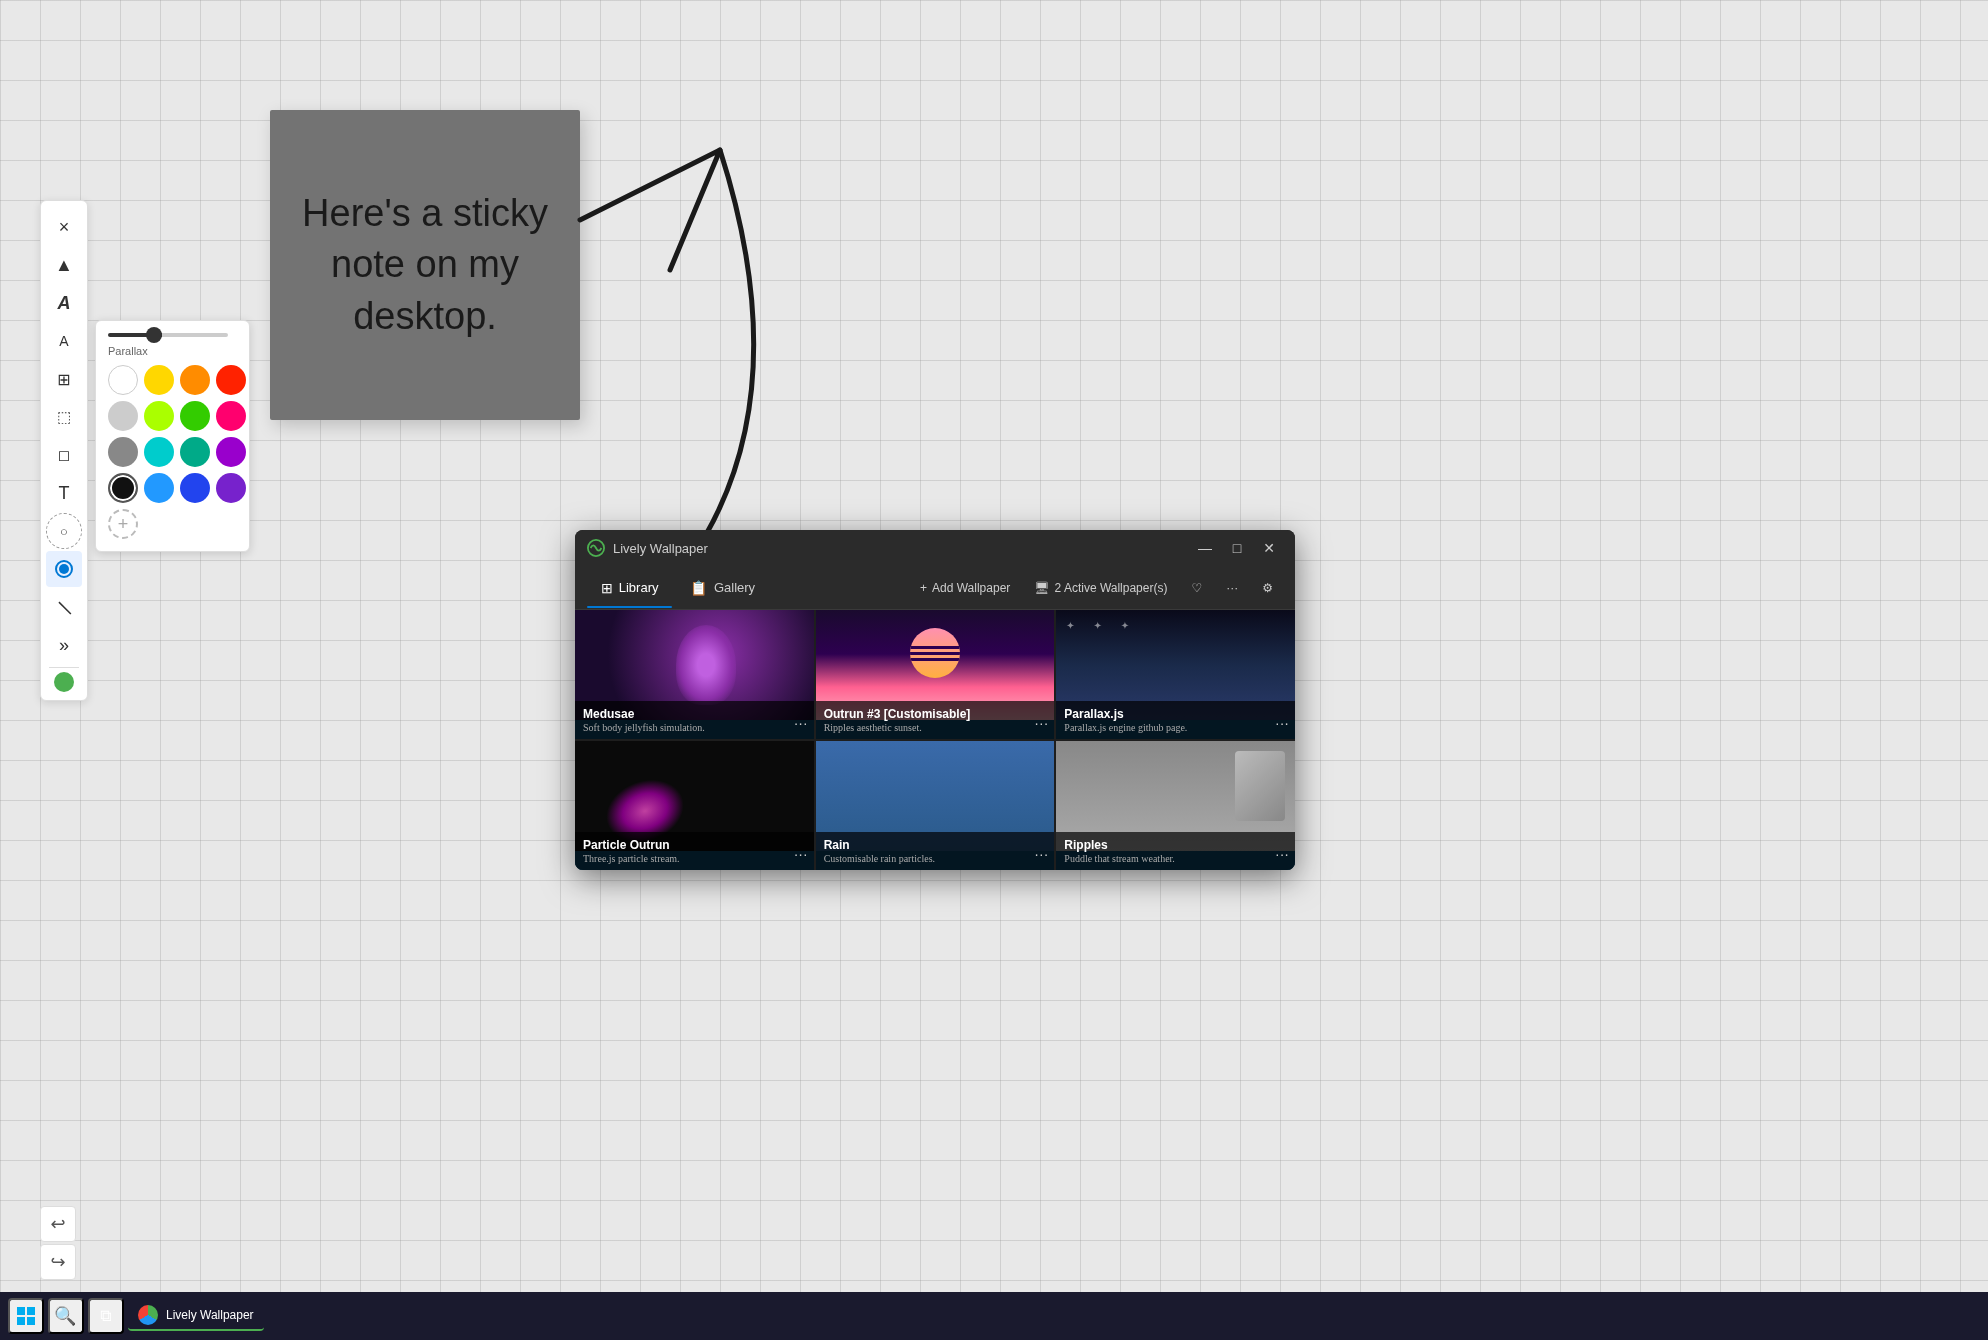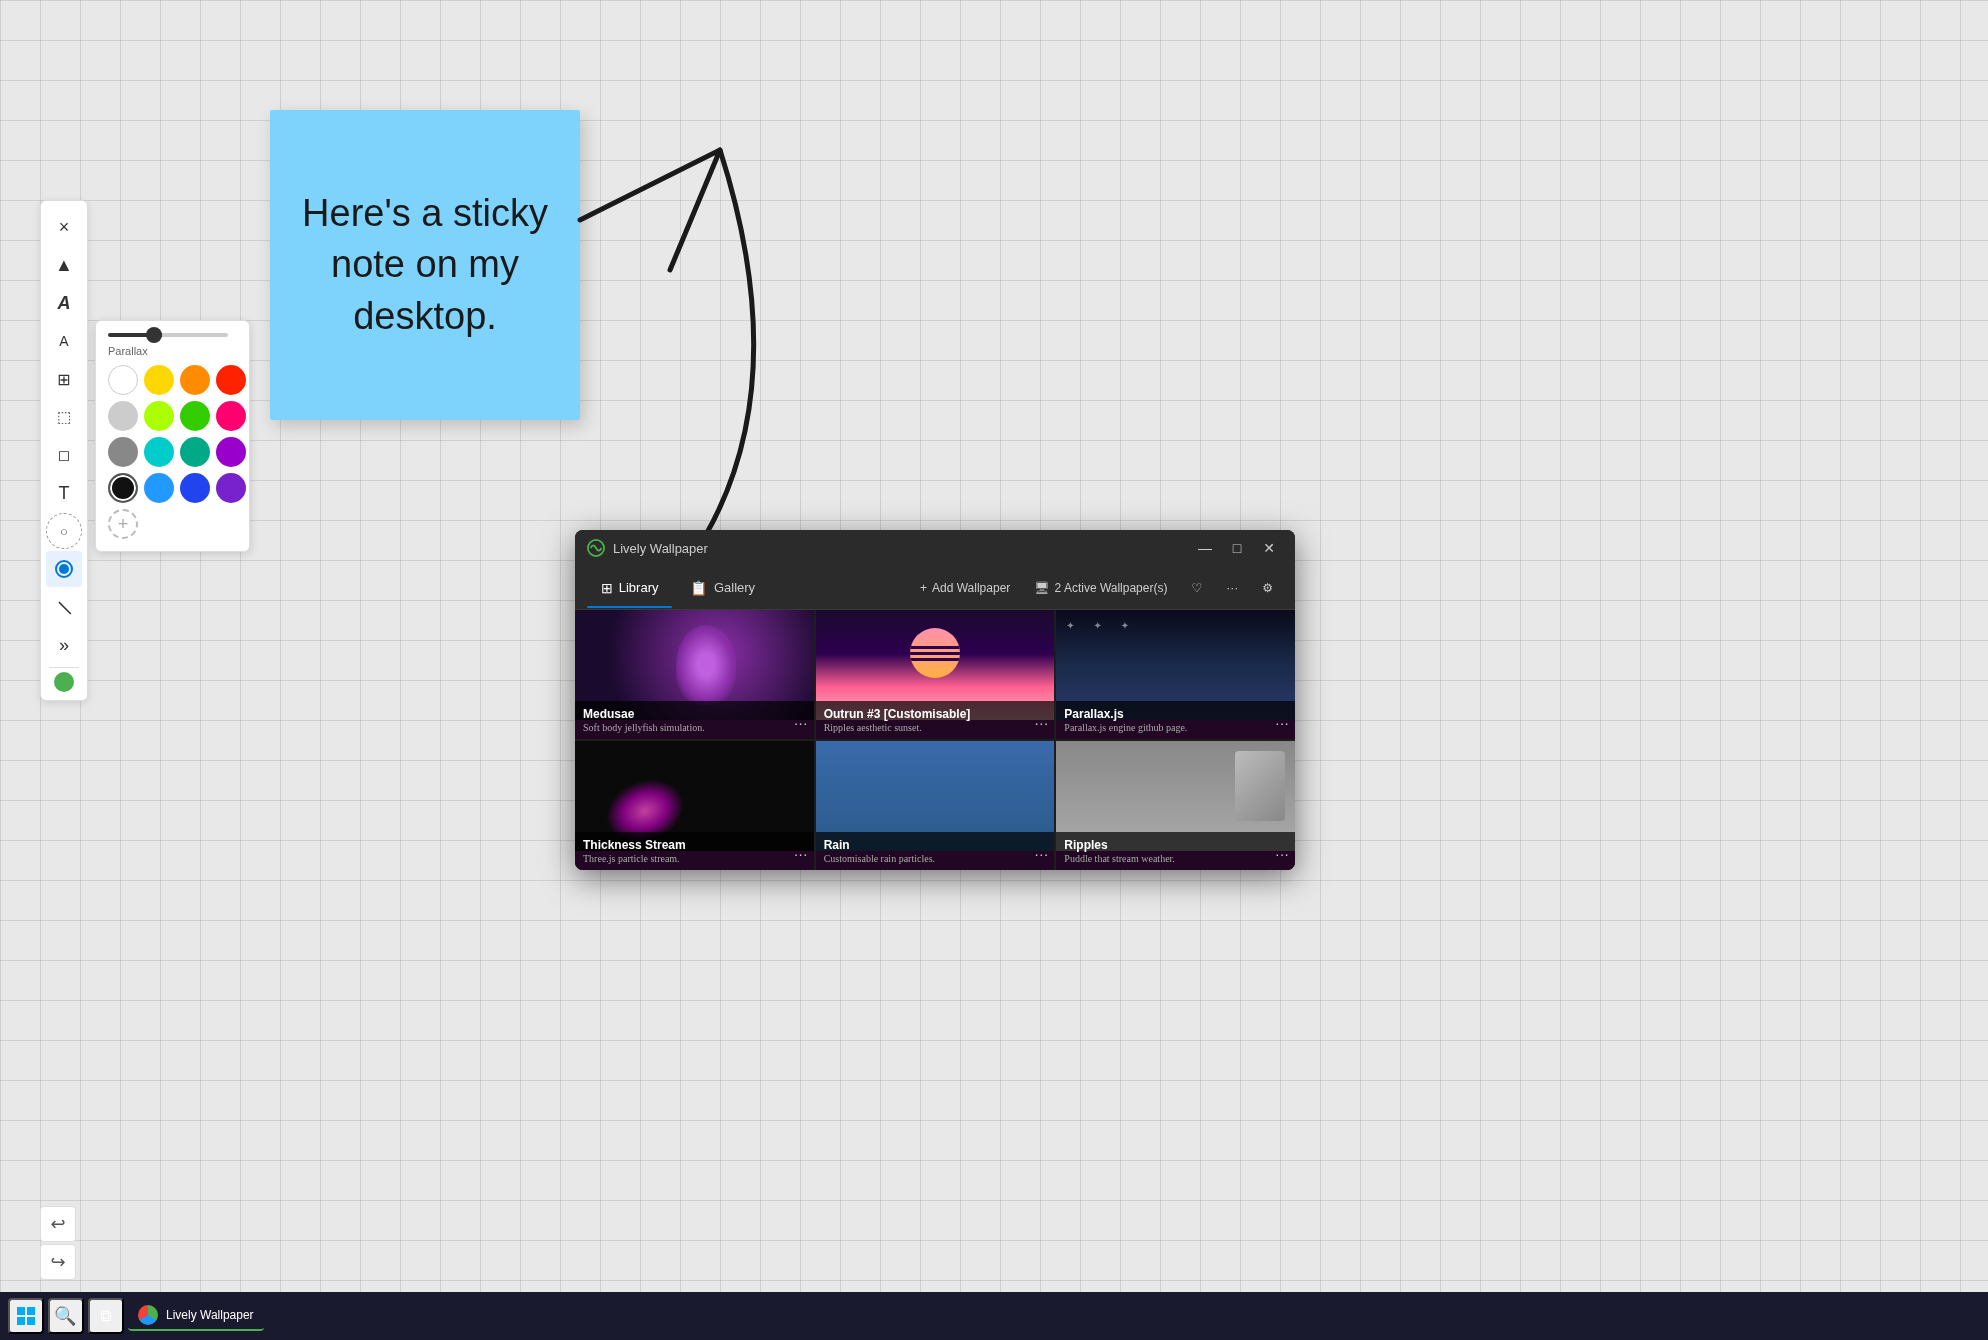--- a/index.html
+++ b/index.html
@@ -16,21 +16,21 @@
       font-family: 'Segoe UI', sans-serif;
     }
 
     
     .sticky-note {
       position: absolute;
       top: 110px;
       left: 270px;
       width: 310px;
       height: 310px;
-      background: #7dd3fc;
+      background: #737373;
       box-shadow: 4px 6px 18px rgba(0,0,0,0.18);
       display: flex;
       align-items: center;
       justify-content: center;
       padding: 32px;
       border-radius: 2px;
     }
     .sticky-note-text {
       font-size: 38px;
       font-family: 'Segoe UI', sans-serif;
@@ -265,21 +265,21 @@
     .wallpaper-grid {
       flex: 1;
       display: grid;
       grid-template-columns: repeat(3, 1fr);
       gap: 2px;
       background: #1e1e1e;
       overflow: hidden;
     }
     .wallpaper-card {
       position: relative;
-      background: #701a75;
+      background: #0c4a6e;
       overflow: hidden;
       cursor: pointer;
     }
     .wallpaper-thumb {
       width: 100%;
       height: 90px;
       display: flex;
       align-items: center;
       justify-content: center;
       overflow: hidden;
@@ -627,21 +627,21 @@
       <div class="wallpaper-info">
         <div class="wallpaper-name">Parallax.js</div>
         <div class="wallpaper-desc">Parallax.js engine github page.</div>
       </div>
       <button class="wallpaper-menu">···</button>
     </div>
 
     <div class="wallpaper-card">
       <div class="wallpaper-thumb thumb-particle" style="height:110px;"></div>
       <div class="wallpaper-info">
-        <div class="wallpaper-name">Thickness Stream</div>
+        <div class="wallpaper-name">Particle Outrun</div>
         <div class="wallpaper-desc">Three.js particle stream.</div>
       </div>
       <button class="wallpaper-menu">···</button>
     </div>
 
     <div class="wallpaper-card">
       <div class="wallpaper-thumb thumb-rain" style="height:110px;"></div>
       <div class="wallpaper-info">
         <div class="wallpaper-name">Rain</div>
         <div class="wallpaper-desc">Customisable rain particles.</div>

